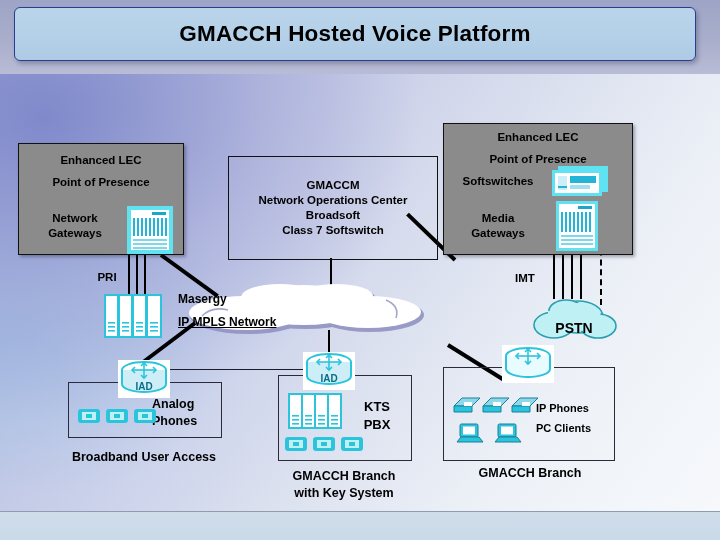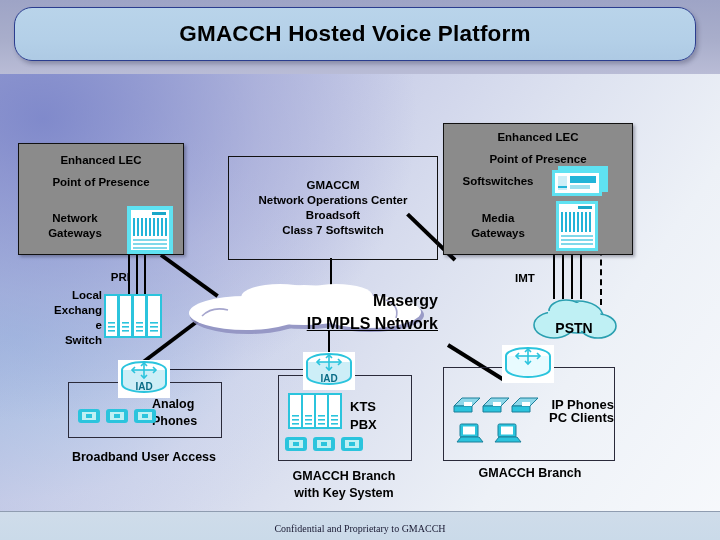--- a/index.html
+++ b/index.html
@@ -16,21 +16,21 @@
       linear-gradient(125deg, #9fa8d4 0%, #b3bade 18%, #c9cee8 38%, #dde2f0 58%, #edf1f7 76%, #f7f9fc 100%);
   }
   
   #titleband{
     position:absolute;left:0;top:0;width:720px;height:74px;
     background:linear-gradient(180deg,#9ea4c6 0%,#a9aecb 55%,#b9bcd6 100%);
   }
   #titlebox{
     position:absolute;left:14px;top:7px;width:680px;height:52px;
     background:linear-gradient(180deg,#b9d4ea 0%,#b4d0e8 60%,#aecae4 100%);
-    border:1.6px solid #2b3d8f;border-radius:18px;
+    border:1.6px solid #2b3d8f;border-radius:6px;
     box-shadow:2px 3px 4px rgba(40,40,70,0.30);
     display:flex;align-items:center;justify-content:center;
   }
   #titletext{
     font-size:22.5px;font-weight:bold;color:#000;letter-spacing:.2px;white-space:nowrap;
   }
 
   
   .gbox{
     position:absolute;background:#8b8b8b;border:1.6px solid #111;
@@ -53,21 +53,21 @@
   .hline{position:absolute;background:#1c1c2c;height:1px;}
   .dline{position:absolute;width:0;border-left:2px dashed #000;}
   .diag{position:absolute;background:#000;transform-origin:0 50%;height:4px;}
 
   
   .cloudwrap{position:absolute;}
   .pstnlabel{
     position:absolute;font-size:14px;font-weight:bold;color:#000;
     width:100%;text-align:center;top:27px;left:0;
   }
-  .mcloudtxt{position:absolute;font-size:16px;font-weight:bold;color:#000;text-align:right;width:100%;}
+  .mcloudtxt{position:absolute;font-size:12px;font-weight:bold;color:#000;text-align:left;width:100%;}
 
   
   .icon{position:absolute;}
   .footerband{
     position:absolute;left:0;bottom:0;width:720px;height:28px;
     background:linear-gradient(180deg,#cfdcea 0%,#cadae9 100%);
     border-top:1px solid #8f9cb0;
   }
   .footertext{
     position:absolute;left:0;bottom:6px;width:720px;text-align:center;
@@ -183,28 +183,24 @@
         </g>
         <g fill="#7fd8ea">
           <rect x="5" y="34" width="32" height="2"></rect>
             <rect x="5" y="38" width="32" height="2"></rect>
           <rect x="5" y="42" width="32" height="2"></rect>
         </g>
       </svg>
     </span>
   </div>
 
-  <div class="lbl" style="left:84px;top:270px;width:46px;text-align:right;">PRI</div>
+  <div class="lbl" style="left:84px;top:270px;width:46px;">PRI</div>
 
   <div class="lbl" style="left:507px;top:271px;width:36px;">IMT</div>
 
-  <div class="lbl" style="left:30px;top:288px;width:72px;text-align:right;">Local
-Exchang
-e
-Switch</div>
   <span class="icon" style="position:absolute;left:104px;top:294px;">
     <svg width="58" height="44" viewBox="0 0 58 44">
       <rect x="0" y="0" width="58" height="44" fill="#2bc4dd"></rect>
       <g fill="#ffffff">
         <rect x="2" y="2" width="11" height="40"></rect>
           <rect x="16" y="2" width="11" height="40"></rect>
         <rect x="30" y="2" width="11" height="40"></rect>
           <rect x="44" y="2" width="12" height="40"></rect>
       </g>
       <g fill="#2bc4dd">
@@ -353,21 +349,21 @@
           <rect x="17" y="30" width="7" height="1.6"></rect>
         <rect x="30" y="22" width="7" height="1.6"></rect>
           <rect x="30" y="26" width="7" height="1.6"></rect>
           <rect x="30" y="30" width="7" height="1.6"></rect>
         <rect x="43" y="22" width="7" height="1.6"></rect>
           <rect x="43" y="26" width="7" height="1.6"></rect>
           <rect x="43" y="30" width="7" height="1.6"></rect>
       </g>
     </svg>
   </span>
-  <div class="lbl" style="left:350px;top:398px;width:54px;text-align:left;line-height:18px;font-size:13px;">KTS
+  <div class="lbl" style="left:350px;top:398px;width:54px;text-align:center;line-height:18px;font-size:13px;">KTS
 PBX</div>
   <span class="icon" style="position:absolute;left:283px;top:434px;">
     <svg width="26" height="20" viewBox="0 0 26 20">
         <rect x="2" y="3" width="22" height="14" rx="3" fill="#2bc4dd"></rect>
       <rect x="6" y="6" width="14" height="8" fill="#bff0f4"></rect>
         <rect x="10" y="8" width="6" height="4" fill="#2bc4dd"></rect>
       </svg>
   </span>
   <span class="icon" style="position:absolute;left:311px;top:434px;">
     <svg width="26" height="20" viewBox="0 0 26 20">
@@ -430,20 +426,19 @@
       <path d="M2 20 H28 L24 15 H6 Z" fill="#2bc4dd" stroke="#1b7f99" stroke-width="1"></path>
     </svg>
   </span>
   <span class="icon" style="position:absolute;left:493px;top:422px;">
     <svg width="30" height="24" viewBox="0 0 30 24">
       <rect x="5" y="2" width="18" height="13" rx="1.5" fill="#2bc4dd" stroke="#1b7f99" stroke-width="1"></rect>
       <rect x="8" y="4.5" width="12" height="8" fill="#ffffff"></rect>
       <path d="M2 20 H28 L24 15 H6 Z" fill="#2bc4dd" stroke="#1b7f99" stroke-width="1"></path>
     </svg>
   </span>
-  <div class="lbl" style="left:536px;top:398px;width:78px;text-align:right;line-height:13px;font-size:13px;">IP Phones
+  <div class="lbl" style="left:536px;top:398px;width:78px;text-align:left;line-height:20px;font-size:11px;">IP Phones
 PC Clients</div>
   <div class="lbl" style="left:440px;top:466px;width:180px;font-size:12.5px;">GMACCH Branch</div>
 
   <div class="footerband"></div>
-  <div class="footertext">Confidential and Proprietary to GMACCH</div>
 
 </div>
 
 </body></html>

